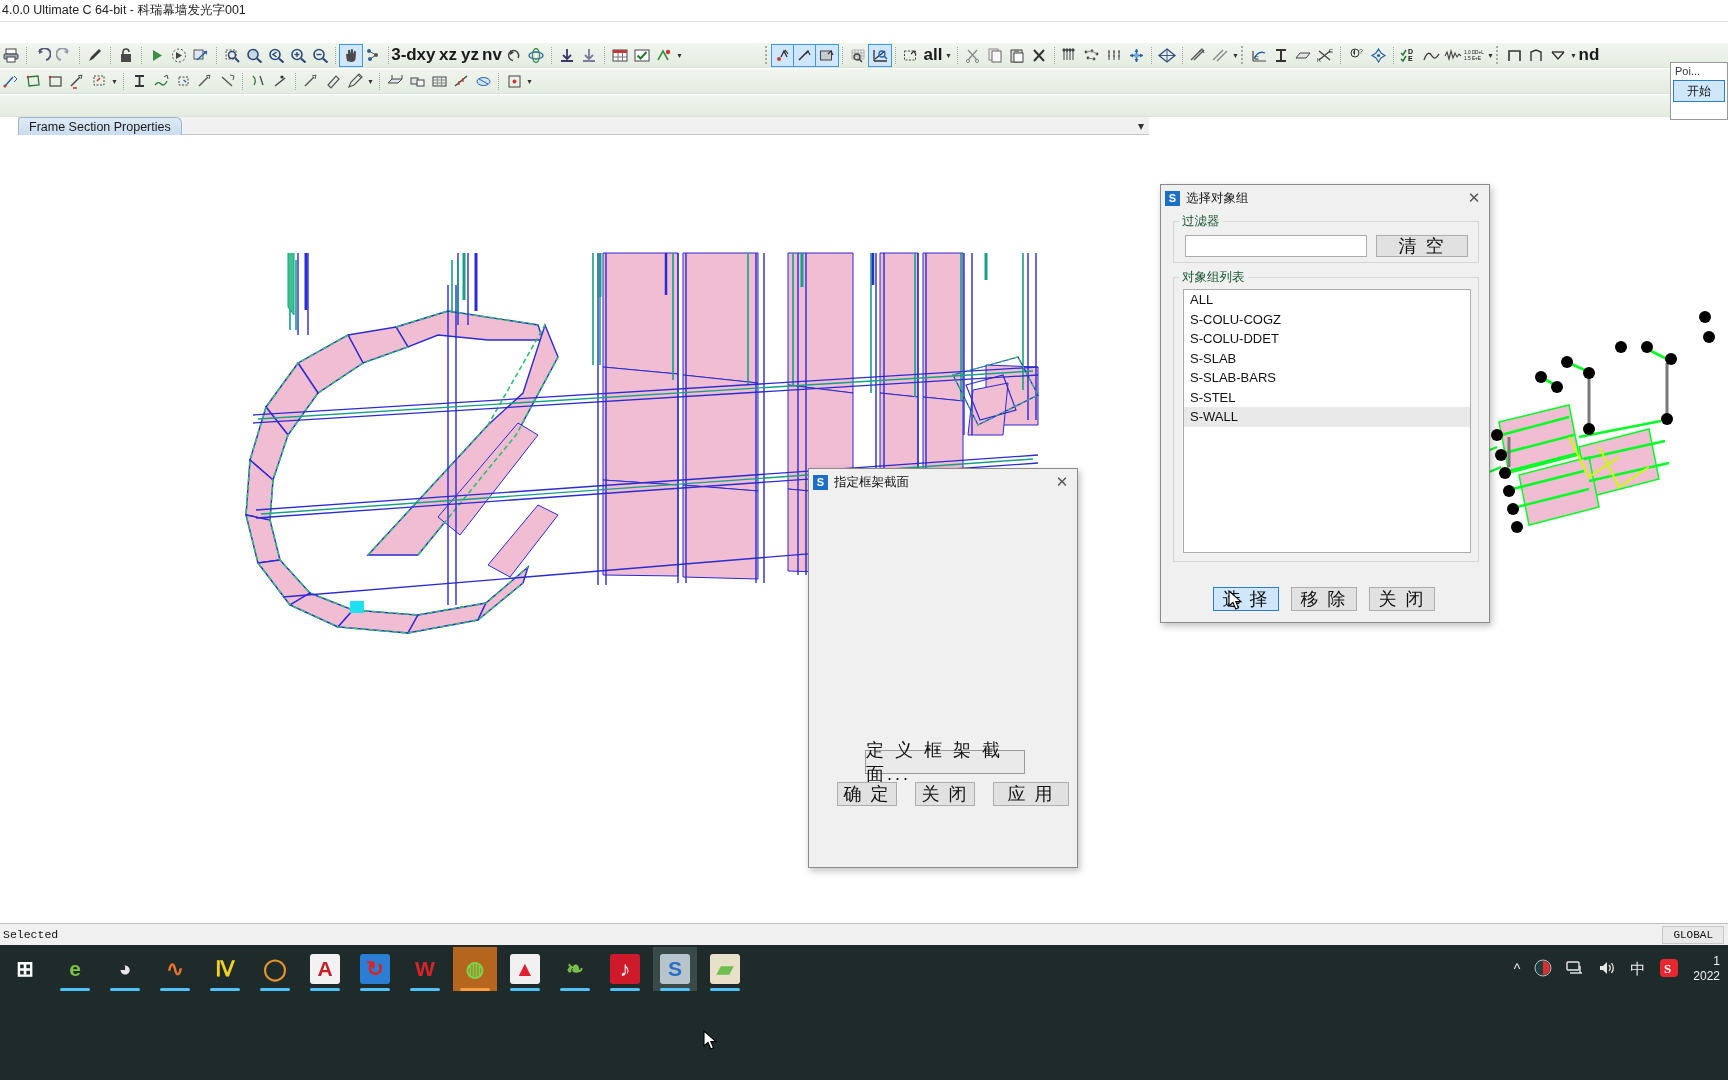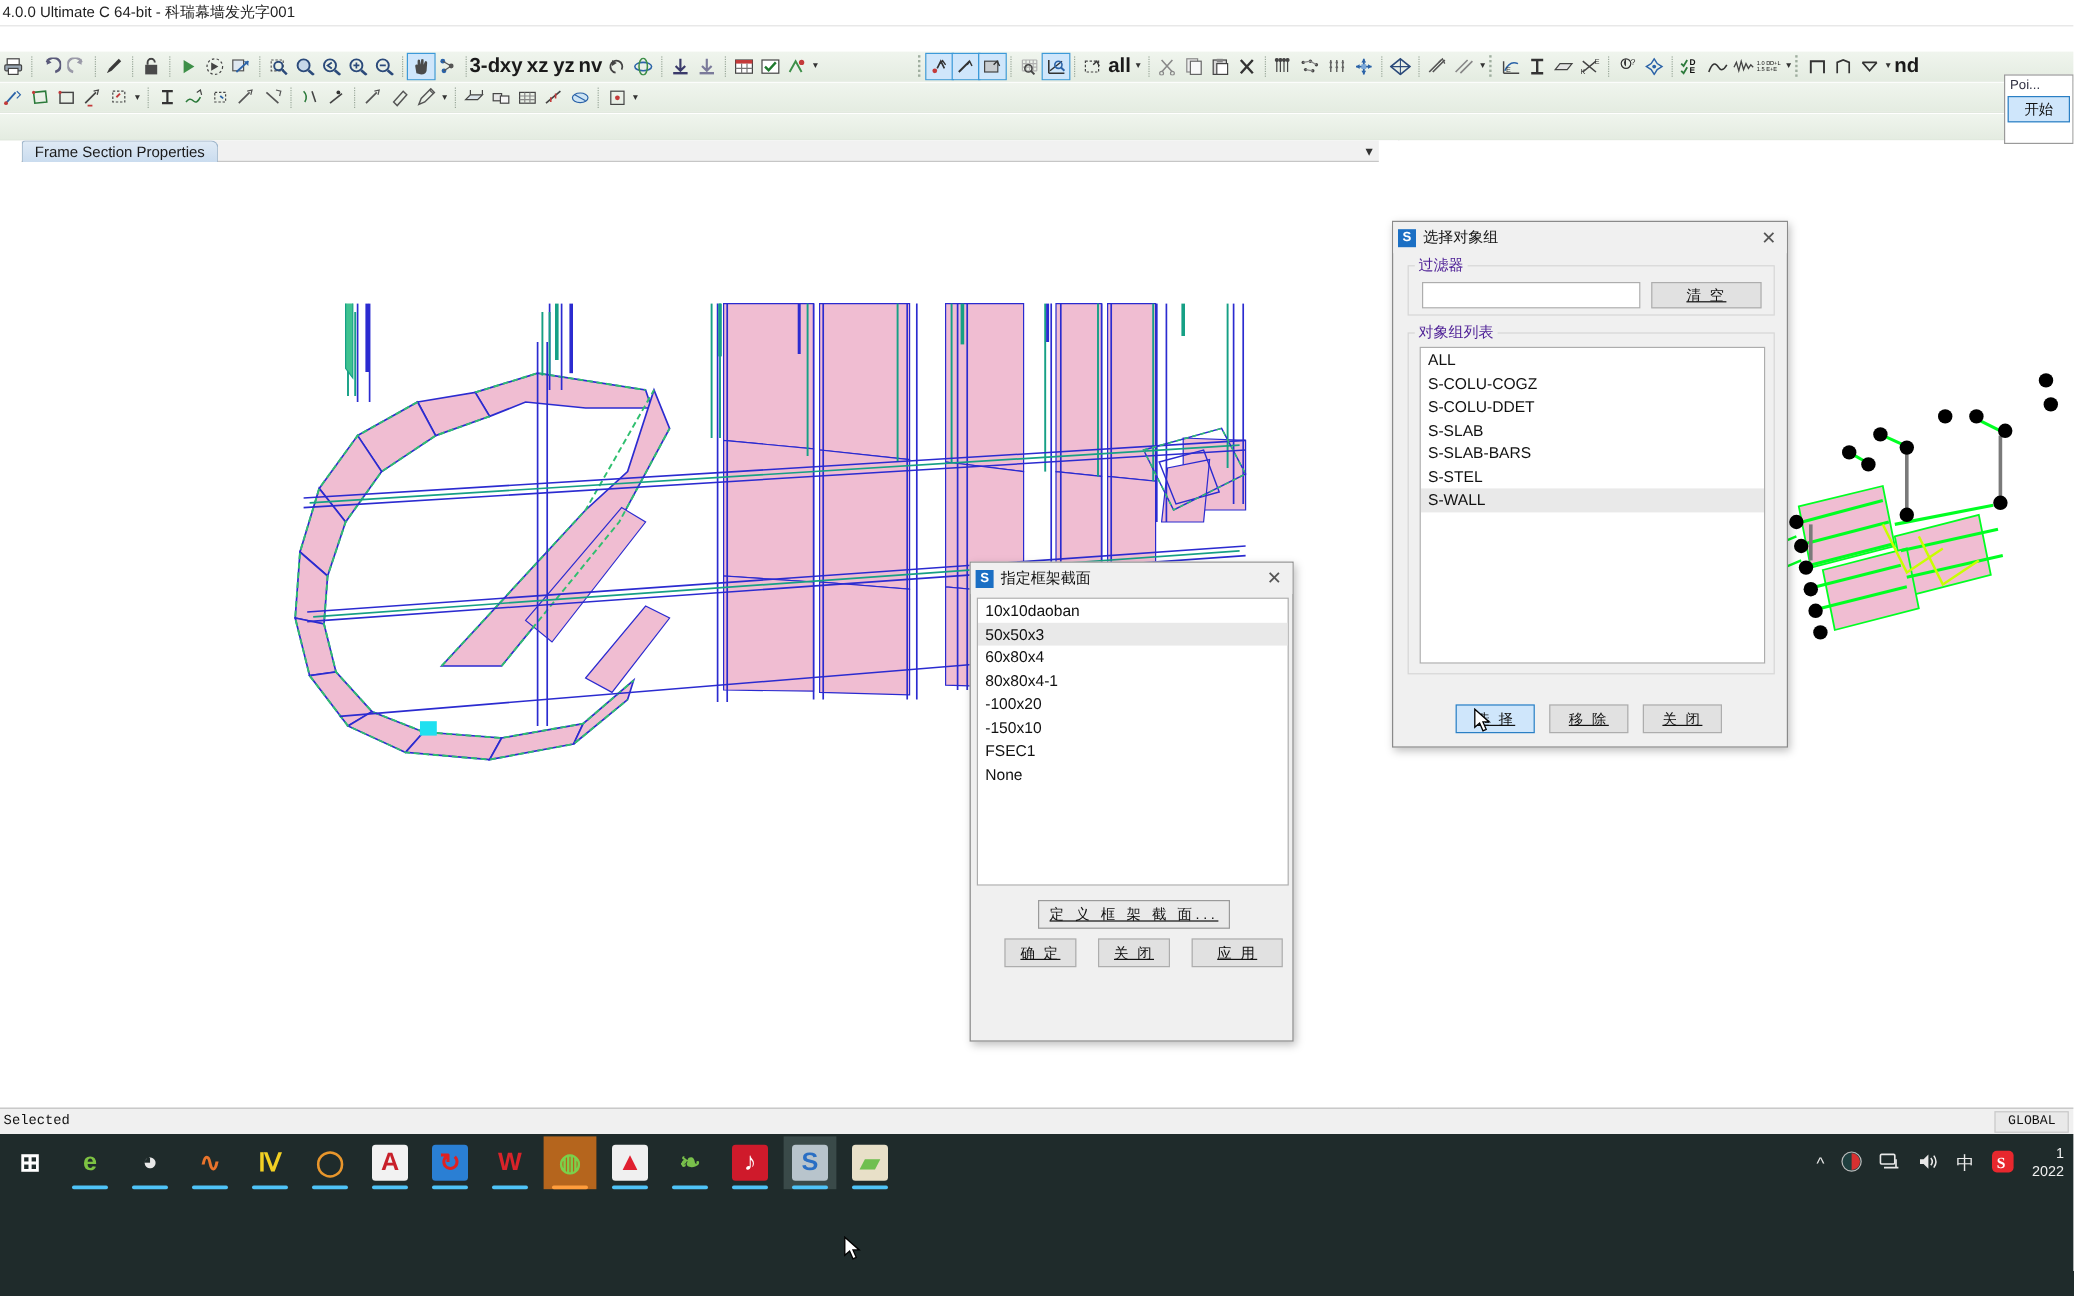--- a/index.html
+++ b/index.html
@@ -213,37 +213,37 @@
   }
   .dlg-title .t { font-size: 12.5px; color: #111; }
   .dlg-close {
     position: absolute; right: 4px; top: 3px; width: 22px; height: 20px;
     display: flex; align-items: center; justify-content: center;
     font-size: 15px; color: #555; cursor: default;
   }
 
   .grp { position: absolute; }
   .grp-label {
-    font-size: 12.5px; color: #4c1d95; background: #f0f0f0;
+    font-size: 12.5px; color: #14532d; background: #f0f0f0;
     padding: 0 3px; position: absolute; left: 6px; top: -8px;
   }
   .grp-box {
     border: 1px solid #d6d6d6; width: 100%; height: 100%;
   }
 
   .txtin {
     background: #ffffff; border: 1px solid #adadad;
     font-size: 12.5px; color: #111; padding: 2px 4px;
     font-family: "Liberation Sans", sans-serif;
   }
   .btn {
     background: #e1e1e1; border: 1px solid #adadad;
-    font-size: 12px; color: #111;
+    font-size: 18px; color: #111;
     display: flex; align-items: center; justify-content: center;
-    cursor: default; letter-spacing: 2px; text-decoration: underline;
+    cursor: default; letter-spacing: 2px;
   }
   .btn.primary { background: #cfe6fb; border: 1px solid #2a7fc4; }
   .btn.flat {
     background: #eaeaea; border: 1px solid #9a9a9a; letter-spacing: 3px;
   }
 
   .listbox {
     background: #ffffff; border: 1px solid #adadad;
     overflow: hidden; position: relative;
   }
@@ -1000,30 +1000,20 @@
     <div class="ftitle">Poi...</div>
     <div class="fbtn">开始</div>
   </div>
 
   <div class="dlg" style="left:808px; top:468px; width:270px; height:400px;">
     <div class="dlg-title">
       <div class="dlg-ico">S</div>
       <div class="t">指定框架截面</div>
       <div class="dlg-close">✕</div>
     </div>
-    <div class="listbox" style="position:absolute; left:5px; top:29px; width:260px; height:240px;" id="fsec-list">
-        <div class="li">10x10daoban</div>
-        <div class="li sel">50x50x3</div>
-        <div class="li">60x80x4</div>
-        <div class="li">80x80x4-1</div>
-        <div class="li">-100x20</div>
-        <div class="li">-150x10</div>
-        <div class="li">FSEC1</div>
-        <div class="li">None</div>
-      </div>
     <div class="btn flat" style="position:absolute; left:56px; top:281px; width:160px; height:24px;">定 义 框 架 截 面...</div>
     <div class="btn" style="position:absolute; left:28px; top:313px; width:60px; height:24px;">确 定</div>
     <div class="btn" style="position:absolute; left:106px; top:313px; width:60px; height:24px;">关 闭</div>
     <div class="btn" style="position:absolute; left:184px; top:313px; width:76px; height:24px;">应 用</div>
   </div>
 
   <div class="dlg" style="left:1160px; top:184px; width:330px; height:439px;">
     <div class="dlg-title">
       <div class="dlg-ico">S</div>
       <div class="t">选择对象组</div>

